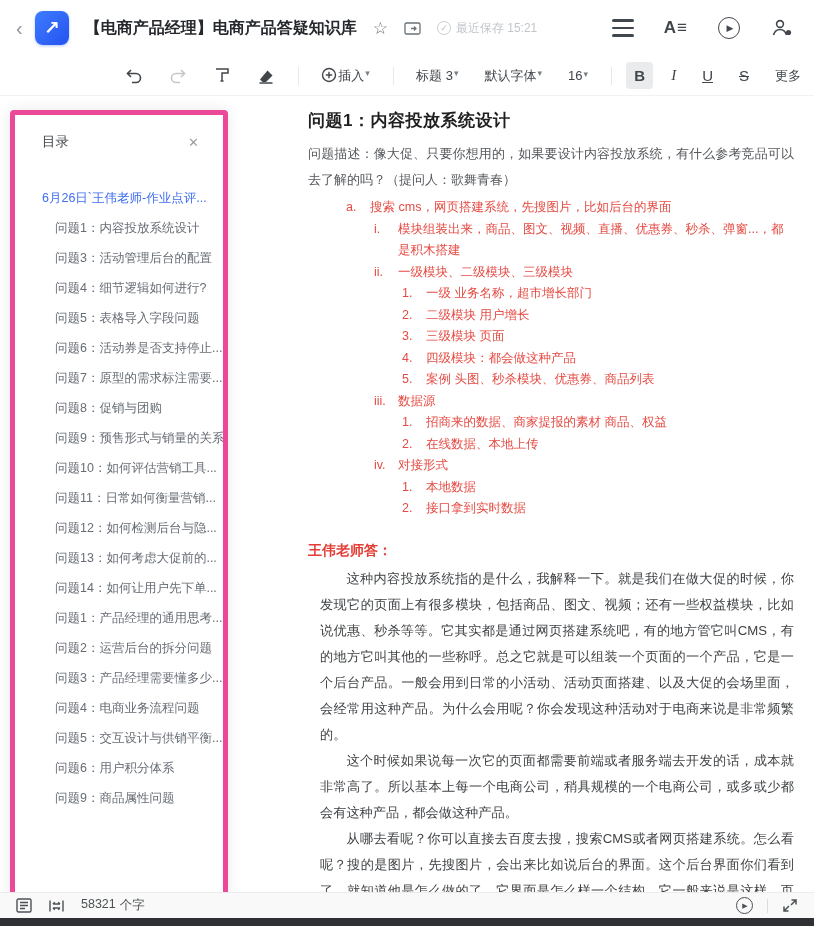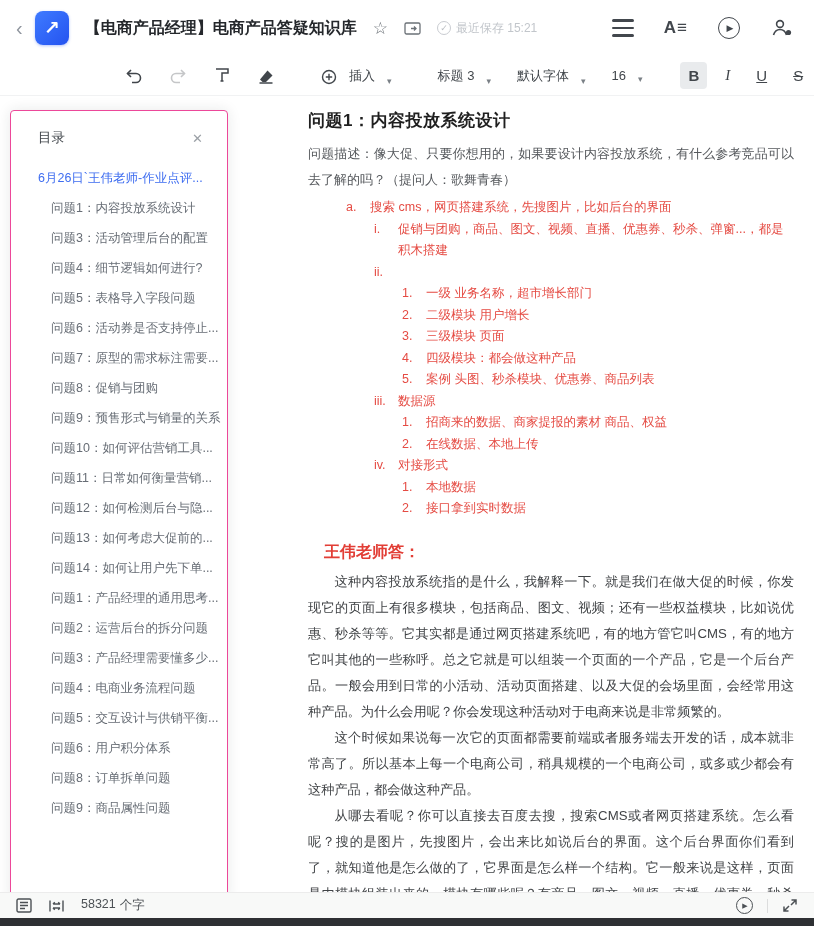--- a/index.html
+++ b/index.html
@@ -21,56 +21,56 @@
   .saved .check-circle { width:14px; height:14px; border:1px solid #c9ccd1; border-radius:50%; display:flex; align-items:center; justify-content:center; font-size:9px; color:#b9bdc2; }
   .top-right { margin-left:auto; display:flex; align-items:center; gap:30px; }
   .menu-bars { width:22px; display:flex; flex-direction:column; gap:5px; cursor:pointer; }
   .menu-bars i { display:block; height:2.5px; background:#42474d; border-radius:2px; }
   .aformat { font-size:17px; color:#42474d; font-weight:bold; letter-spacing:1px; cursor:pointer; }
   .playcirc { width:22px; height:22px; border:1.8px solid #42474d; border-radius:50%; display:flex; align-items:center; justify-content:center; color:#42474d; font-size:9px; padding-left:2px; cursor:pointer; }
   svg.iconsvg { display:block; }
 
   
   .toolbar { height:40px; flex:0 0 auto; display:flex; align-items:center; padding-left:112px; border-bottom:1px solid #f1f2f3; background:#fff; white-space:nowrap; }
-  .tbtn { background:none; border:none; display:flex; align-items:flex-end; gap:12px; color:#41464b; font-size:13px; padding:5px 8px; margin:16px 5px; border-radius:4px; cursor:pointer; font-family:inherit; }
+  .tbtn { background:none; border:none; display:flex; align-items:flex-start; gap:1px; color:#41464b; font-size:13px; padding:5px 8px; margin:16px 5px; border-radius:4px; cursor:pointer; font-family:inherit; }
   .tbtn.disabled { opacity:.3; }
   .tbtn.fmt { font-size:14px; width:34px; justify-content:center; }
   .tbtn.active { background:#e9ebed; }
   .tdiv { width:1px; height:18px; background:#e7e8ea; margin:0 10px; }
   .caret { font-size:9px; color:#7a8086; transform:translateY(1px); }
   .bold-b { font-weight:bold; font-size:15px; }
   .italic-i { font-style:italic; font-family:"Liberation Serif","DejaVu Serif",serif; font-size:15px; }
   .under-u { text-decoration:underline; font-size:15px; }
   .strike-s { text-decoration:line-through; font-size:15px; }
 
   
   .workspace { flex:1 1 auto; position:relative; overflow:hidden; background:#fff; }
 
   
   .toc { position:absolute; left:10px; top:14px; bottom:-10px; width:218px; background:#fff;
-    box-shadow:0 0 14px rgba(31,35,41,.10); border:1px solid #ec4899; border-radius:4px 4px 0 0; padding-top:18px; z-index:3; }
+    box-shadow:0 0 14px rgba(31,35,41,.10); border:5px solid #ec4899; border-radius:4px 4px 0 0; padding-top:18px; z-index:3; }
   .toc-head { display:flex; align-items:center; justify-content:space-between; padding:0 24px 0 27px; }
   .toc-title { font-size:13.5px; color:#41464b; }
   .toc-close { color:#9ba0a6; font-size:13px; cursor:pointer; }
-  .toc-list { margin-top:16px; }
+  .toc-list { margin-top:32px; }
   .toc-item { height:30px; line-height:30px; font-size:12.5px; color:#676d75; padding-left:27px; white-space:nowrap; overflow:hidden; cursor:pointer; }
   .toc-item.lv1 { padding-left:40px; }
   .toc-item.lv0 { color:#585e66; }
   .toc-item.active { color:#3e6df0; }
 
   
   .doc { position:absolute; left:308px; top:0; width:486px; padding-top:13px; }
   .doc-h1 { font-size:17px; font-weight:bold; color:#1f1f1f; letter-spacing:.5px; }
   .doc-desc { margin-top:9px; font-size:13px; color:#55585c; line-height:26px; text-align:justify; }
   .outline { margin-top:4px; }
   .o-row { display:flex; color:#e54b43; font-size:12.5px; line-height:21.5px; }
   .o-marker { min-width:17px; margin-right:7px; flex:0 0 auto; }
-  .answer-label { margin-top:22px; font-size:16px; font-weight:bold; color:#e23e36;margin-left:16px; }
+  .answer-label { margin-top:22px; font-size:14px; font-weight:bold; color:#e23e36; }
   .paras { margin-top:6px; }
-  .paras p { font-size:13.2px; color:#404346; line-height:26px; text-indent:2em; text-align:justify; }
+  .paras p { font-size:13.2px; color:#404346; line-height:26px; text-indent:2em; text-align:justify;margin-left:12px; }
 
   
   .statusbar { flex:0 0 auto; height:26px; display:flex; align-items:center; padding:0 16px; background:#f8f9f8; border-top:1px solid #ececec; }
   .sb-icon { color:#4c5155; margin-right:16px; display:flex; align-items:center; cursor:pointer; }
   .wordcount { font-size:12.5px; color:#4c5155; display:flex; gap:4px; }
   .sb-right { margin-left:auto; display:flex; align-items:center; gap:14px; }
   .sb-play { width:17px; height:17px; border:1.5px solid #4c5155; border-radius:50%; display:flex; align-items:center; justify-content:center; font-size:7px; color:#4c5155; padding-left:1px; cursor:pointer; }
   .sb-div { width:1px; height:14px; background:#dcdddd; }
   .bottom-strip { flex:0 0 auto; height:8px; background:#2e3033; }
 </style>
@@ -205,40 +205,40 @@
           <div class="toc-item lv1"><span>问题11：日常如何衡量营销...</span></div>
           <div class="toc-item lv1"><span>问题12：如何检测后台与隐...</span></div>
           <div class="toc-item lv1"><span>问题13：如何考虑大促前的...</span></div>
           <div class="toc-item lv1"><span>问题14：如何让用户先下单...</span></div>
           <div class="toc-item lv1"><span>问题1：产品经理的通用思考...</span></div>
           <div class="toc-item lv1"><span>问题2：运营后台的拆分问题</span></div>
           <div class="toc-item lv1"><span>问题3：产品经理需要懂多少...</span></div>
           <div class="toc-item lv1"><span>问题4：电商业务流程问题</span></div>
           <div class="toc-item lv1"><span>问题5：交互设计与供销平衡...</span></div>
           <div class="toc-item lv1"><span>问题6：用户积分体系</span></div>
-          <div class="toc-item lv1"><span>问题8：订单拆单问题</span></div>
           <div class="toc-item lv1"><span>问题9：商品属性问题</span></div>
         </div>
     </aside>
 
     <main class="doc">
       <h1 class="doc-h1">问题1：内容投放系统设计</h1>
       <div class="doc-desc">问题描述：像大促、只要你想用的，如果要设计内容投放系统，有什么参考竞品可以去了解的吗？（提问人：歌舞青春）</div>
       <div class="outline">
 
       <div class="o-row" style="padding-left: 38px;">
             <span class="o-marker">a.</span>
             <span class="o-text">搜索  cms，网页搭建系统，先搜图片，比如后台的界面</span>
           </div>
           <div class="o-row" style="padding-left: 66px;">
             <span class="o-marker">i.</span>
-            <span class="o-text">促销与团购，商品、图文、视频、直播、优惠券、秒杀、弹窗...，都是积木搭建</span>
+            <span class="o-text">模块组装出来，商品、图文、视频、直播、优惠券、秒杀、弹窗...，都是积木搭建</span>
           </div>
           <div class="o-row" style="padding-left: 66px;">
             <span class="o-marker">ii.</span>
+            <span class="o-text">一级模块、二级模块、三级模块</span>
           </div>
           <div class="o-row" style="padding-left: 94px;">
             <span class="o-marker">1.</span>
             <span class="o-text">一级  业务名称，超市增长部门</span>
           </div>
           <div class="o-row" style="padding-left: 94px;">
             <span class="o-marker">2.</span>
             <span class="o-text">二级模块  用户增长</span>
           </div>
           <div class="o-row" style="padding-left: 94px;">

